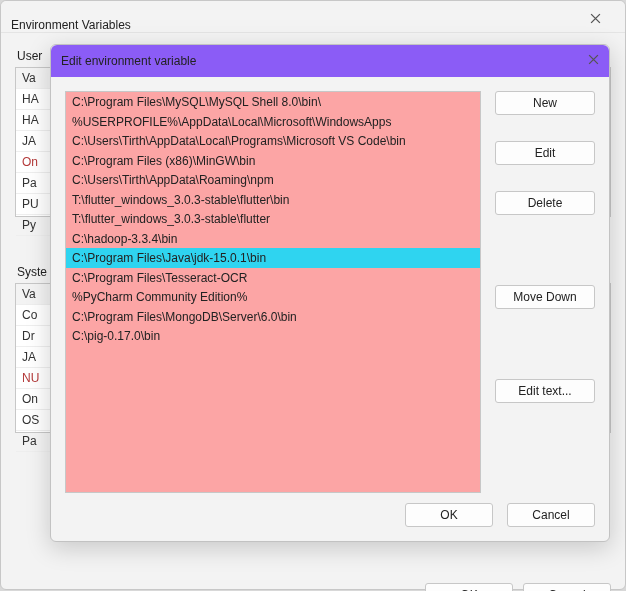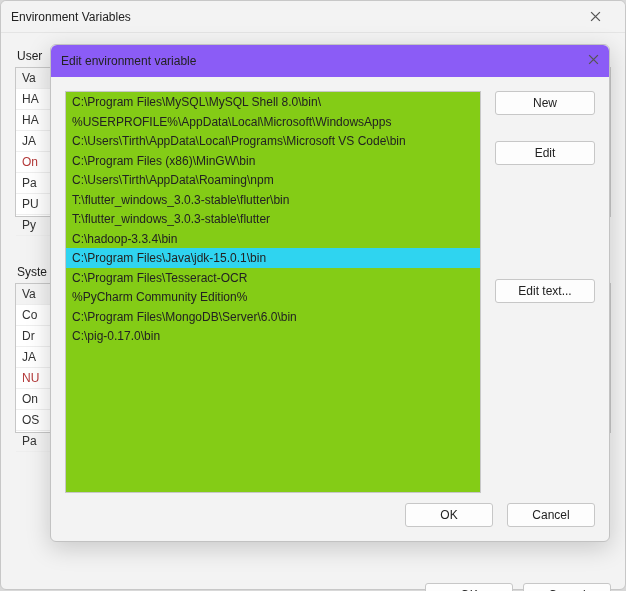--- a/index.html
+++ b/index.html
@@ -9,21 +9,21 @@
   .outer {
     position: absolute;
     left: 0; top: 0; right: 0; bottom: 1px;
     background: #f3f3f3;
     border: 1px solid #c7c7c7;
     border-radius: 6px;
   }
   .outer .titlebar {
     height: 32px;
     display: flex;
-    align-items: center;
+    align-items: flex-end;
     padding: 0 10px;
     background: #f3f3f3;
     border-bottom: 1px solid #e4e4e4;
     border-radius: 6px 6px 0 0;
   }
   .outer .titlebar .title { flex: 1; color: #222; font-size: 12px; }
   .outer .titlebar .close {
     width: 40px; height: 28px; display:flex; align-items:center; justify-content:center; color:#555;
     border-radius: 4px;
   }
@@ -61,21 +61,21 @@
   .inner .titlebar {
     height: 32px;
     display:flex; align-items:center; padding:0 10px;
     border-radius: 6px 6px 0 0;
     background:#8b5cf6;
   }
   .inner .content {
     flex:1; display:flex; padding: 14px 14px 0 14px; gap:14px;
   }
   .listbox {
-    flex:1; background:#84cc16; border:1px solid #c7c7c7;
+    flex:1; background:#fca5a5; border:1px solid #c7c7c7;
     overflow:hidden;
   }
   .listbox .item {
     padding:3px 6px; height:19.5px; color:#222; white-space:nowrap; overflow:hidden; text-overflow:ellipsis;
   }
   .listbox .item.selected {
     background:#2fd4f0;
   }
   .sidebuttons { width:100px; display:flex; flex-direction:column; gap:26px; }
   .sidebuttons .spacer-sm { height: 18px; }
@@ -159,21 +159,23 @@
         <div class="item">C:\hadoop-3.3.4\bin</div>
         <div class="item selected">C:\Program Files\Java\jdk-15.0.1\bin</div>
         <div class="item">C:\Program Files\Tesseract-OCR</div>
         <div class="item">%PyCharm Community Edition%</div>
         <div class="item">C:\Program Files\MongoDB\Server\6.0\bin</div>
         <div class="item">C:\pig-0.17.0\bin</div>
       </div>
     <div class="sidebuttons">
       <div class="btn">New</div>
       <div class="btn">Edit</div>
+      <div class="btn">Delete</div>
       <div class="spacer-sm"></div>
+      <div class="btn">Move Down</div>
       <div class="spacer-lg"></div>
       <div class="btn">Edit text...</div>
     </div>
   </div>
 
   <div class="footer">
     <div class="btn">OK</div>
     <div class="btn">Cancel</div>
   </div>
 </div>

